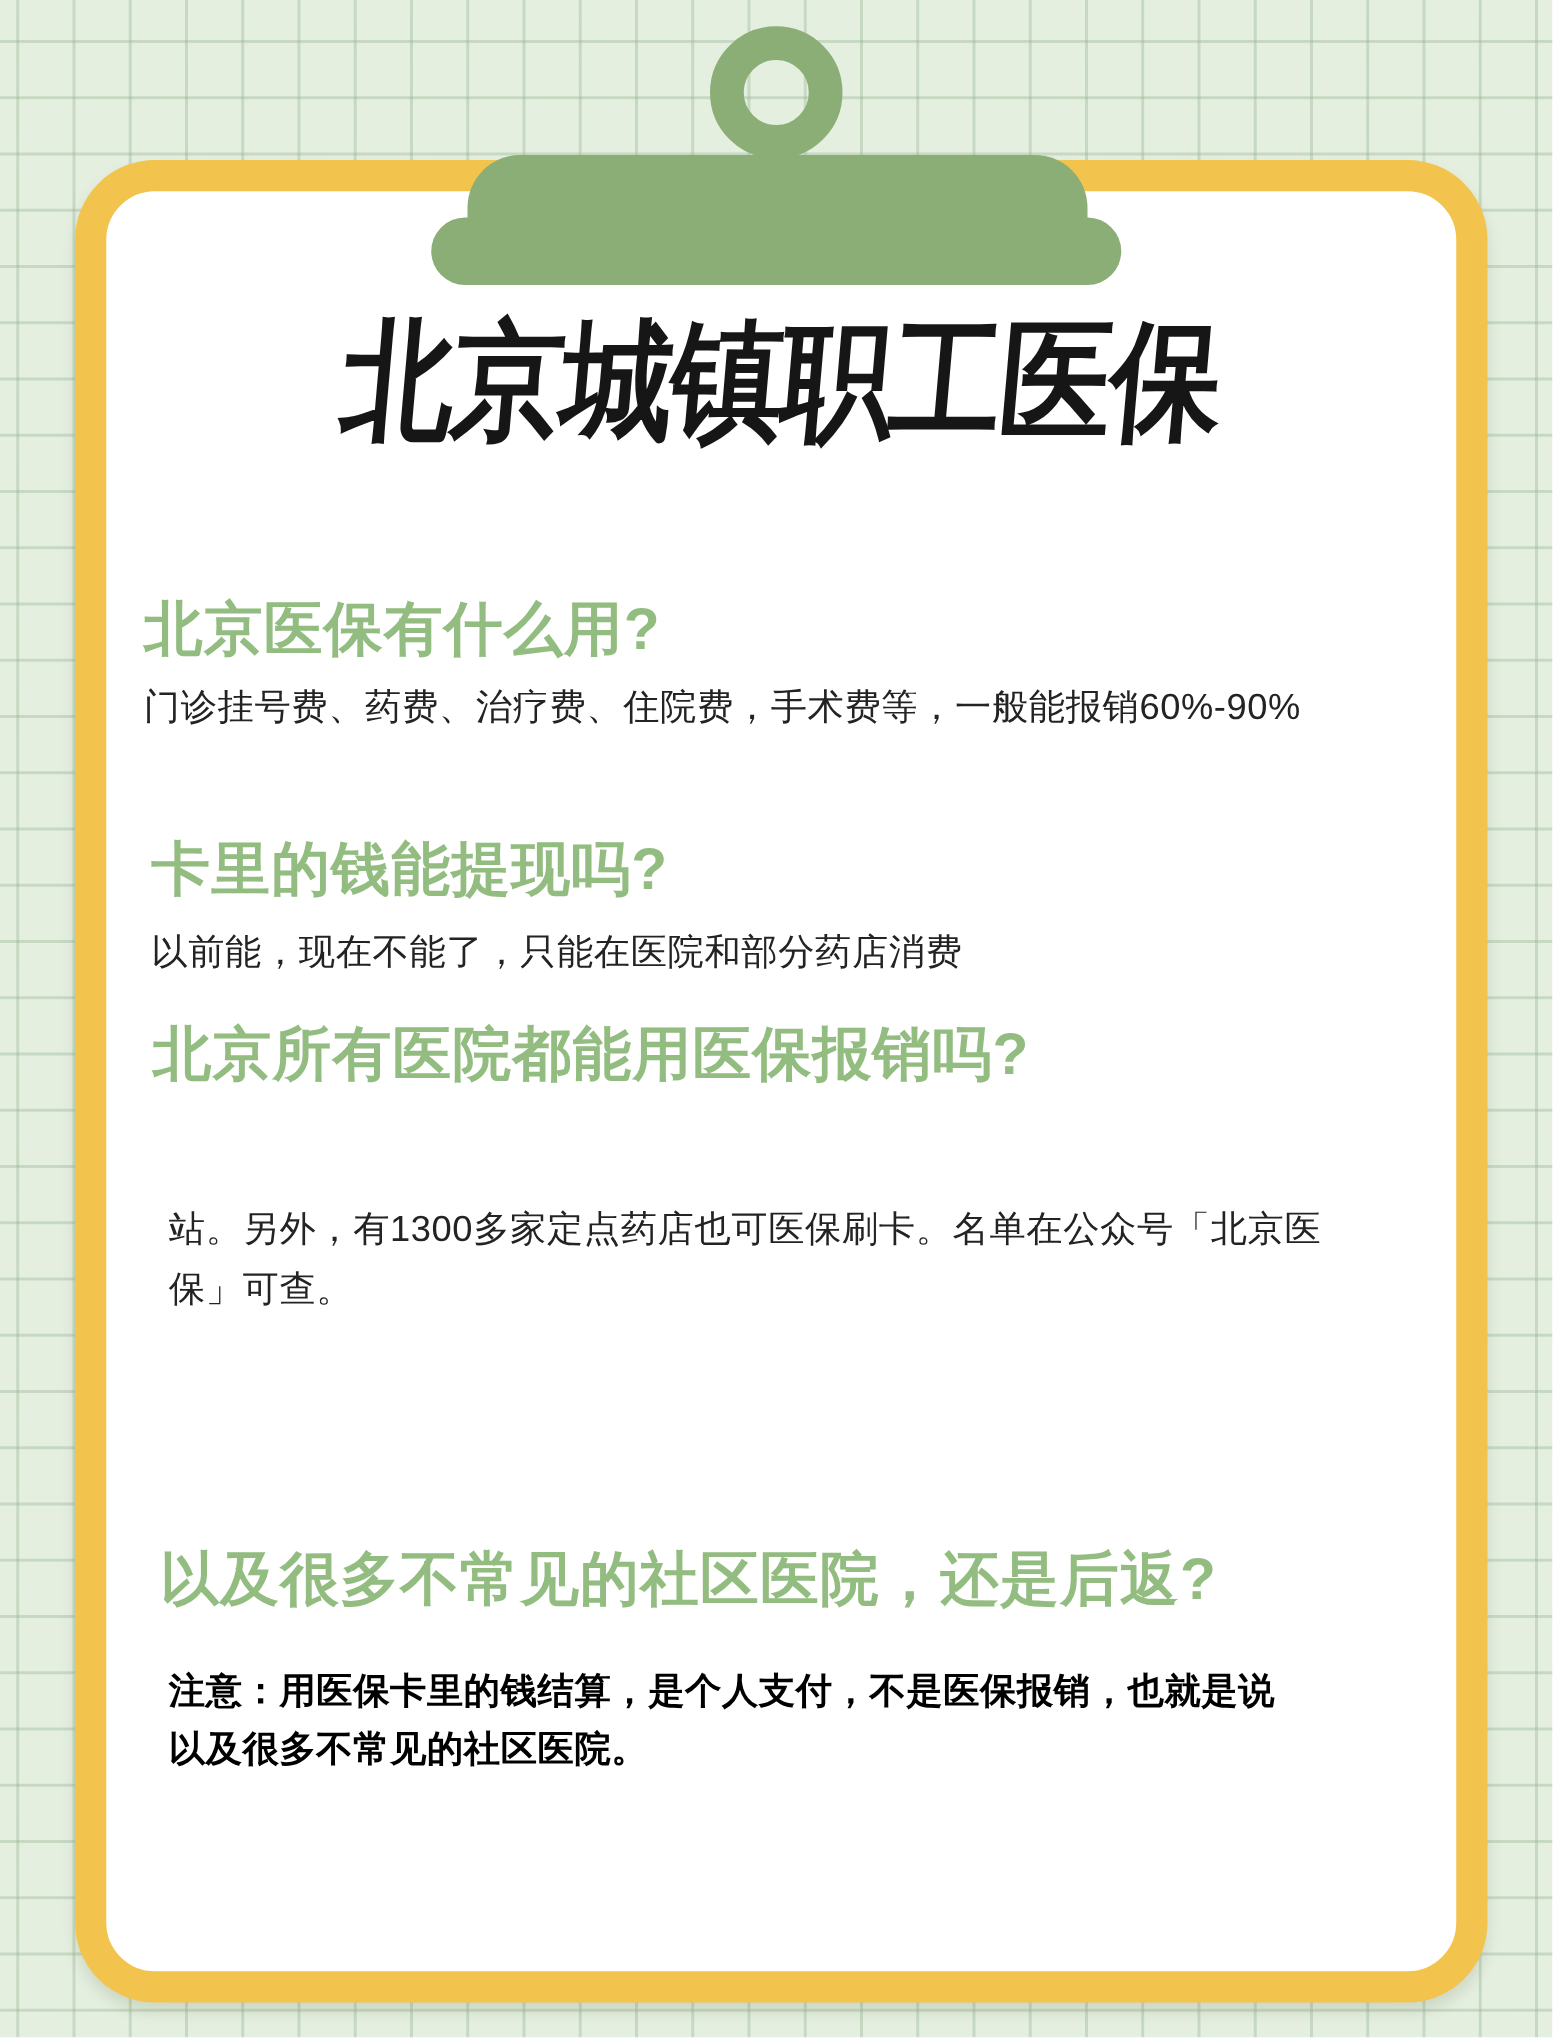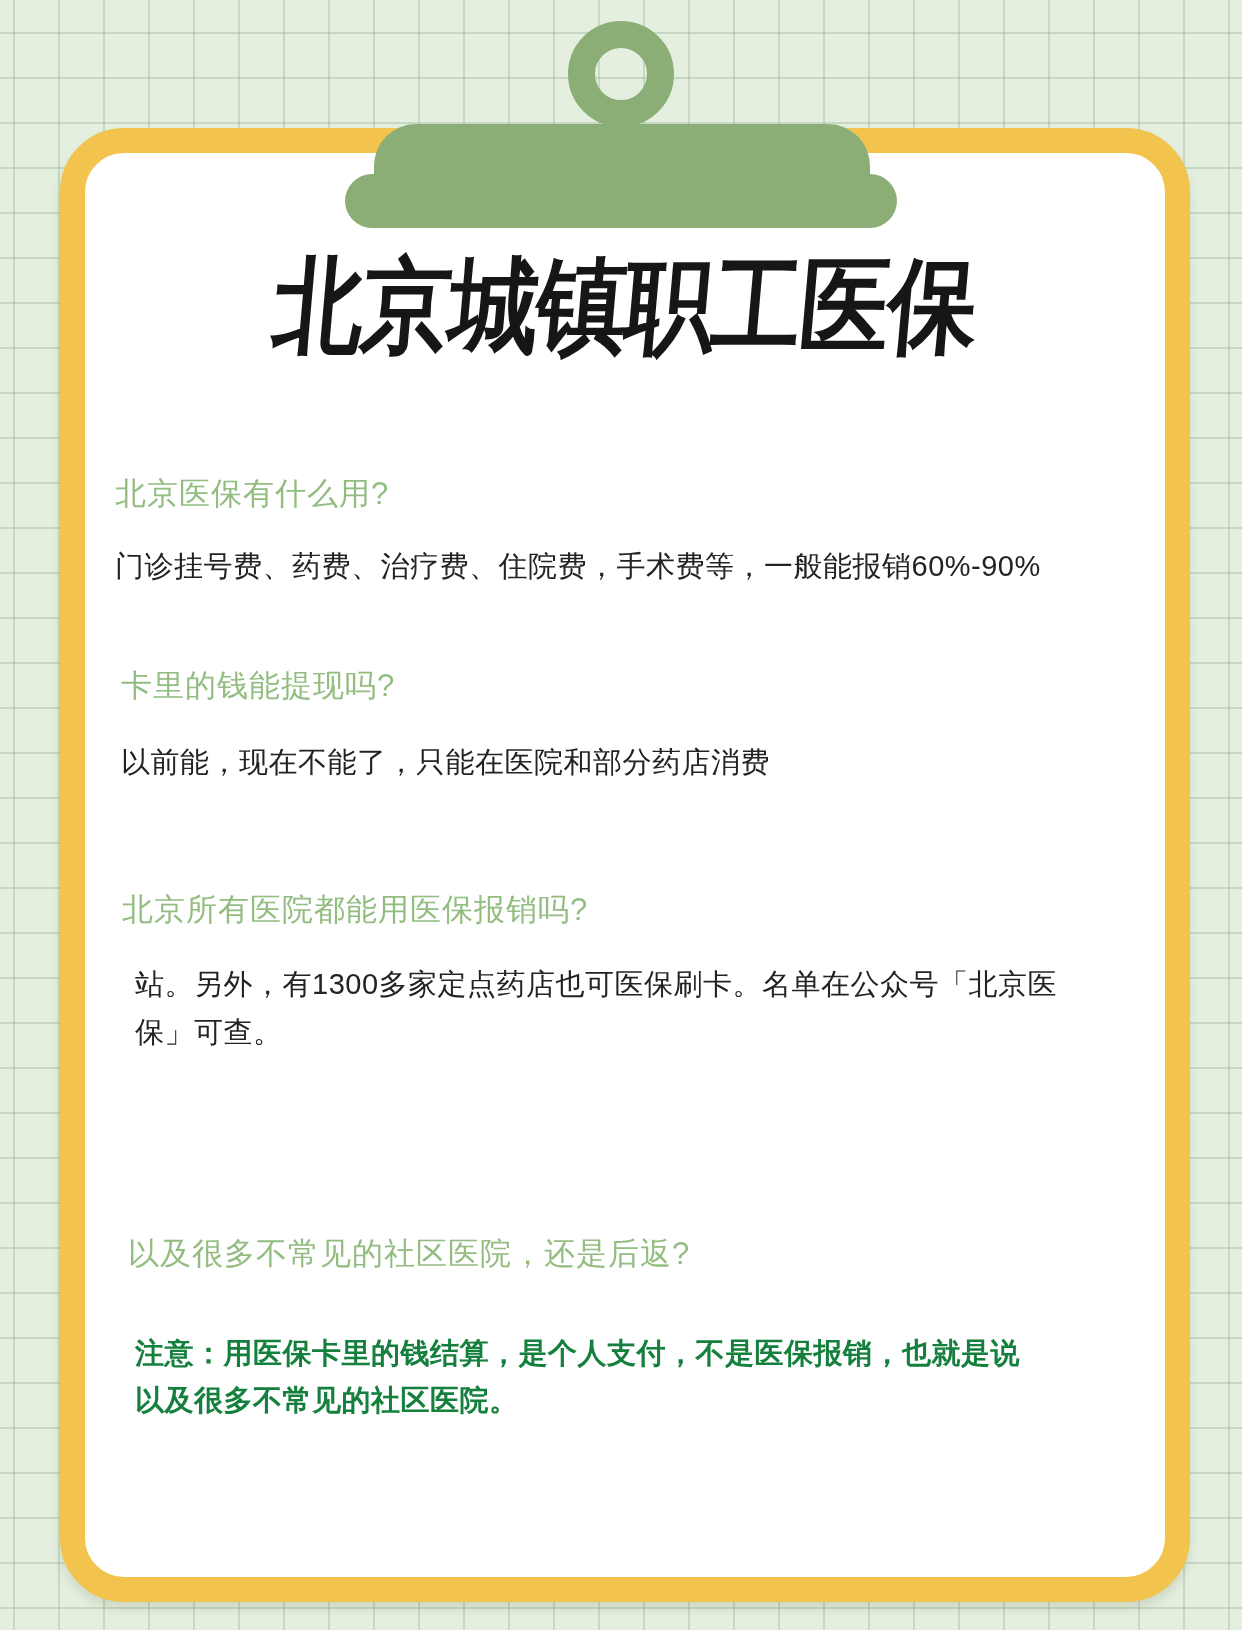--- a/index.html
+++ b/index.html
@@ -38,36 +38,36 @@
     background:#8bae76;border-radius:27px;
   }
   .title{
     position:absolute;left:85px;top:248px;width:1080px;
     text-align:center;color:#161616;
     font-size:104px;font-weight:900;line-height:1.12;
     letter-spacing:-2px;white-space:nowrap;
     transform:skewX(-5deg) scaleX(.86);transform-origin:center;
   }
   .h{
-    position:absolute;color:#93bd80;font-weight:400;
-    font-size:31px;line-height:1.15;white-space:nowrap;letter-spacing:1px;
+    position:absolute;color:#93bd80;font-weight:700;
+    font-size:47px;line-height:1.15;white-space:nowrap;letter-spacing:1px;
   }
   .h1{left:115px;top:476px;}
   .h2{left:121px;top:668px;}
-  .h3{left:122px;top:892px;}
+  .h3{left:122px;top:816px;}
   .h4{left:128px;top:1236px;}
   .b{
     position:absolute;color:#232323;font-weight:400;
     font-size:29px;letter-spacing:.5px;white-space:nowrap;
   }
   .b1{left:115px;top:546px;line-height:40px;}
   .b2{left:121px;top:742px;line-height:40px;}
   .b3{left:135px;top:960px;line-height:48px;}
   .b4{left:135px;top:1330px;line-height:47px;}
-  .b .bold{font-weight:700;color:#15803d;}
+  .b .bold{font-weight:700;color:#000000;}
 </style>
 </head>
 <body>
 
 <div class="bg"></div>
 
 <div class="card"></div>
 
 <div class="clip-ring"></div>
 <div class="clip-upper"></div>

